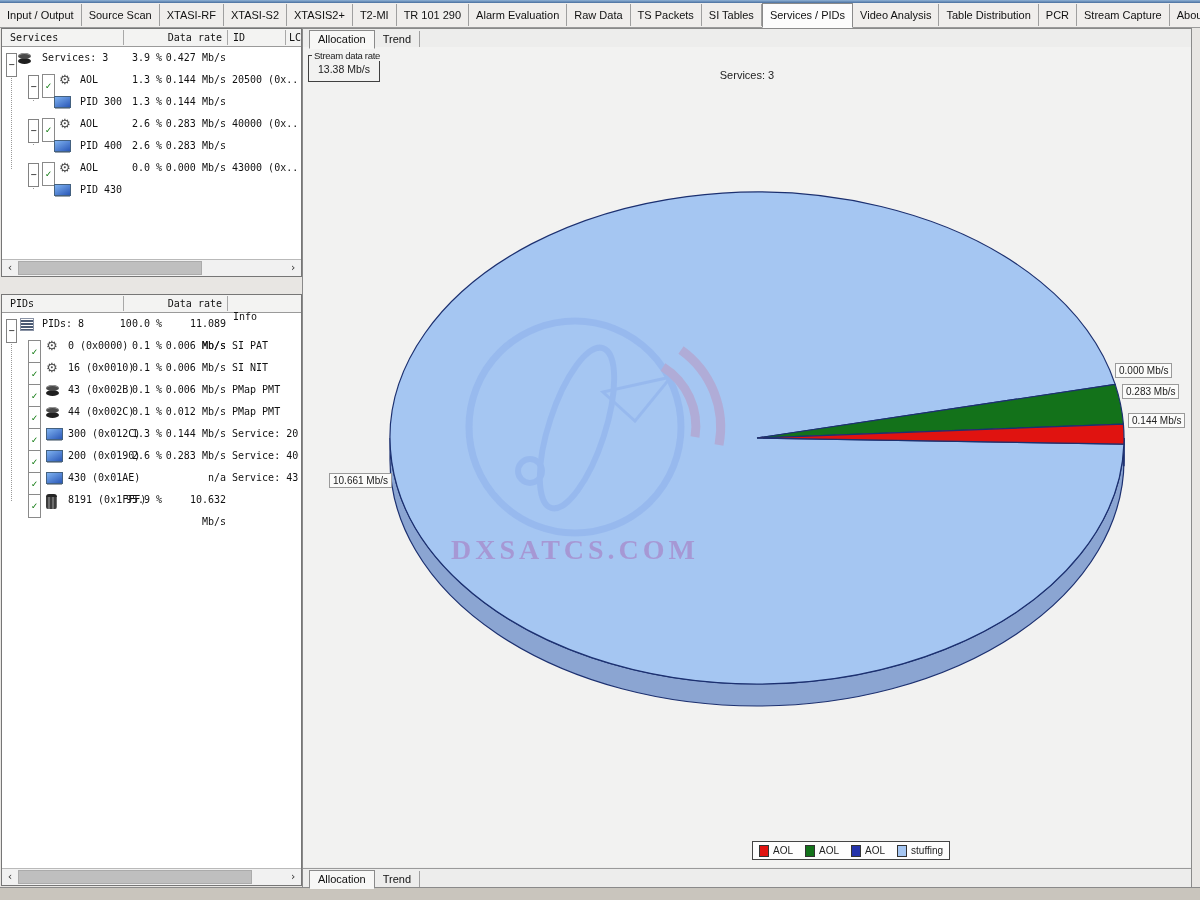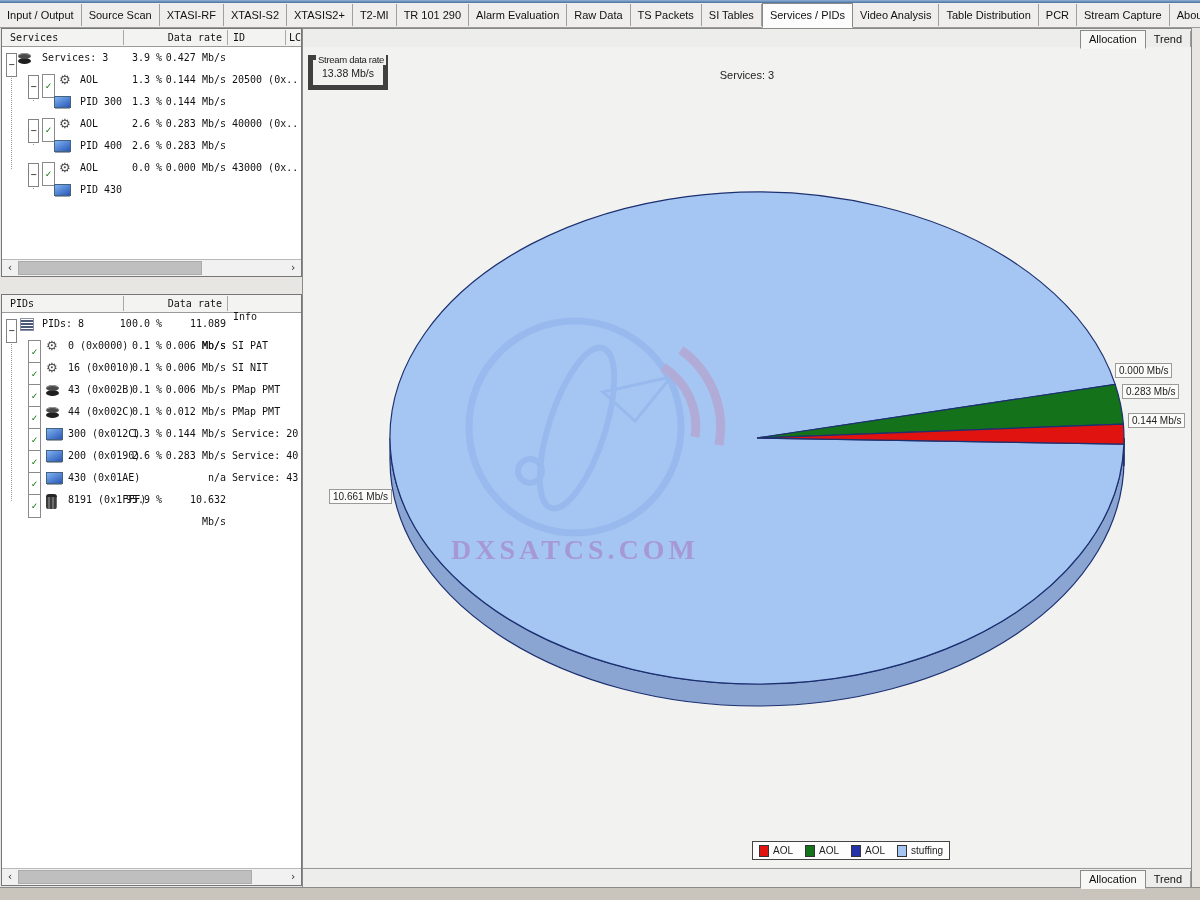--- a/index.html
+++ b/index.html
@@ -28,27 +28,27 @@
   .ic.discs{width:13px;height:6px;top:6px !important;border-radius:50%;background:#4a4a4a;box-shadow:0 5px 0 0 #1f1f1f,inset 0 1px 0 #999;}
   .ic.list{width:12px;height:11px;top:5px !important;background:repeating-linear-gradient(#fdfdfd 0 1px,#4a5a74 1px 3px);border:1px solid #8a93a5;}
   .ic.trash{width:11px;height:12px;top:5px !important;border-radius:3px 3px 2px 2px;border-top:3px solid #252525;background:repeating-linear-gradient(90deg,#3c3c3c 0 2px,#6e6e6e 2px 4px);}
   .vline{position:absolute;width:0;border-left:1px dotted #9a9a9a;}
   .hscroll{position:absolute;left:0;right:0;height:16px;background:#f1f1f1;border-top:1px solid #b9b9b9;}
   .sbtn{position:absolute;top:0;width:16px;height:16px;line-height:15px;text-align:center;font-size:11px;color:#333;background:#f1f1f1;}
   .sbtn.r{right:0;}
   .sthumb{position:absolute;top:1px;height:14px;background:#bfbfbf;border:1px solid #ababab;box-sizing:border-box;}
   
   .right-panel{position:absolute;left:302px;top:28px;width:890px;height:859px;background:#ededec;border:1px solid #8a8a8a;box-sizing:border-box;}
-  .rtabs{position:absolute;left:0;right:0;height:18px;border-bottom:1px solid #9a9a9a;background:#ededec;white-space:nowrap;padding-left:6px;text-align:right;}
+  .rtabs{position:absolute;left:0;right:0;height:18px;border-bottom:1px solid #9a9a9a;background:#ededec;white-space:nowrap;padding-left:6px;}
   .rtab{display:inline-block;height:17px;line-height:17px;padding:0 8px;font-size:11px;border-right:1px solid #9f9f9f;color:#111;}
   .rtab.sel{background:#f7f7f6;border:1px solid #8a8a8a;border-bottom:1px solid #f7f7f6;position:relative;z-index:2;}
   .chart-area{position:absolute;left:0;top:18px;width:888px;height:820px;background:#f2f2f1;overflow:hidden;}
   #pie-svg{position:absolute;left:0;top:0;width:888px;height:820px;}
   .chart-title{position:absolute;left:0;top:22px;width:100%;text-align:center;font-size:11px;color:#222;}
-  .group-box{position:absolute;left:5px;top:8px;width:70px;height:25px;border:5px solid #404040;}
+  .group-box{position:absolute;left:5px;top:8px;width:70px;height:25px;border:1px solid #404040;}
   .gb-label{position:absolute;left:3px;top:-6px;background:#f2f2f1;padding:0 2px;font-size:9.5px;color:#222;white-space:nowrap;letter-spacing:-0.3px;}
   .gb-value{position:absolute;left:0;right:0;top:7px;text-align:center;font-size:10.5px;color:#222;}
   .callout{position:absolute;background:#fbfbfa;border:1px solid #9a9a9a;font-size:10px;color:#222;padding:1px 3px;white-space:nowrap;}
   .legend{position:absolute;left:449px;top:794px;height:17px;border:1px solid #444;background:#fdfdfd;display:flex;align-items:center;padding:0 6px;gap:12px;}
   .litem{display:flex;align-items:center;gap:4px;font-size:10px;color:#222;}
   .lsw{width:8px;height:10px;border:1px solid #333;display:inline-block;}
   .statusbar{position:absolute;left:0;top:887px;width:1200px;height:13px;background:#c9c5bd;border-top:1px solid #8a8a8a;}
 </style>
 </head>
 <body>
@@ -246,21 +246,21 @@
     <div class="chart-title">Services: 3</div>
 
     <div class="group-box">
       <span class="gb-label">Stream data rate</span>
       <span class="gb-value">13.38 Mb/s</span>
     </div>
 
     <div class="callout" style="left:812px;top:316px;">0.000 Mb/s</div>
     <div class="callout" style="left:819px;top:337px;">0.283 Mb/s</div>
     <div class="callout" style="left:825px;top:366px;">0.144 Mb/s</div>
-    <div class="callout" style="left:26px;top:442px;text-align:center;">10.661 Mb/s</div>
+    <div class="callout" style="left:26px;top:426px;text-align:center;">10.661 Mb/s</div>
 
     <div class="legend">
       <span class="litem">
           <span class="lsw" style="background: rgb(224, 19, 16);"></span>
           <span>AOL</span>
         </span>
       <span class="litem">
           <span class="lsw" style="background: rgb(19, 114, 26);"></span>
           <span>AOL</span>
         </span>

